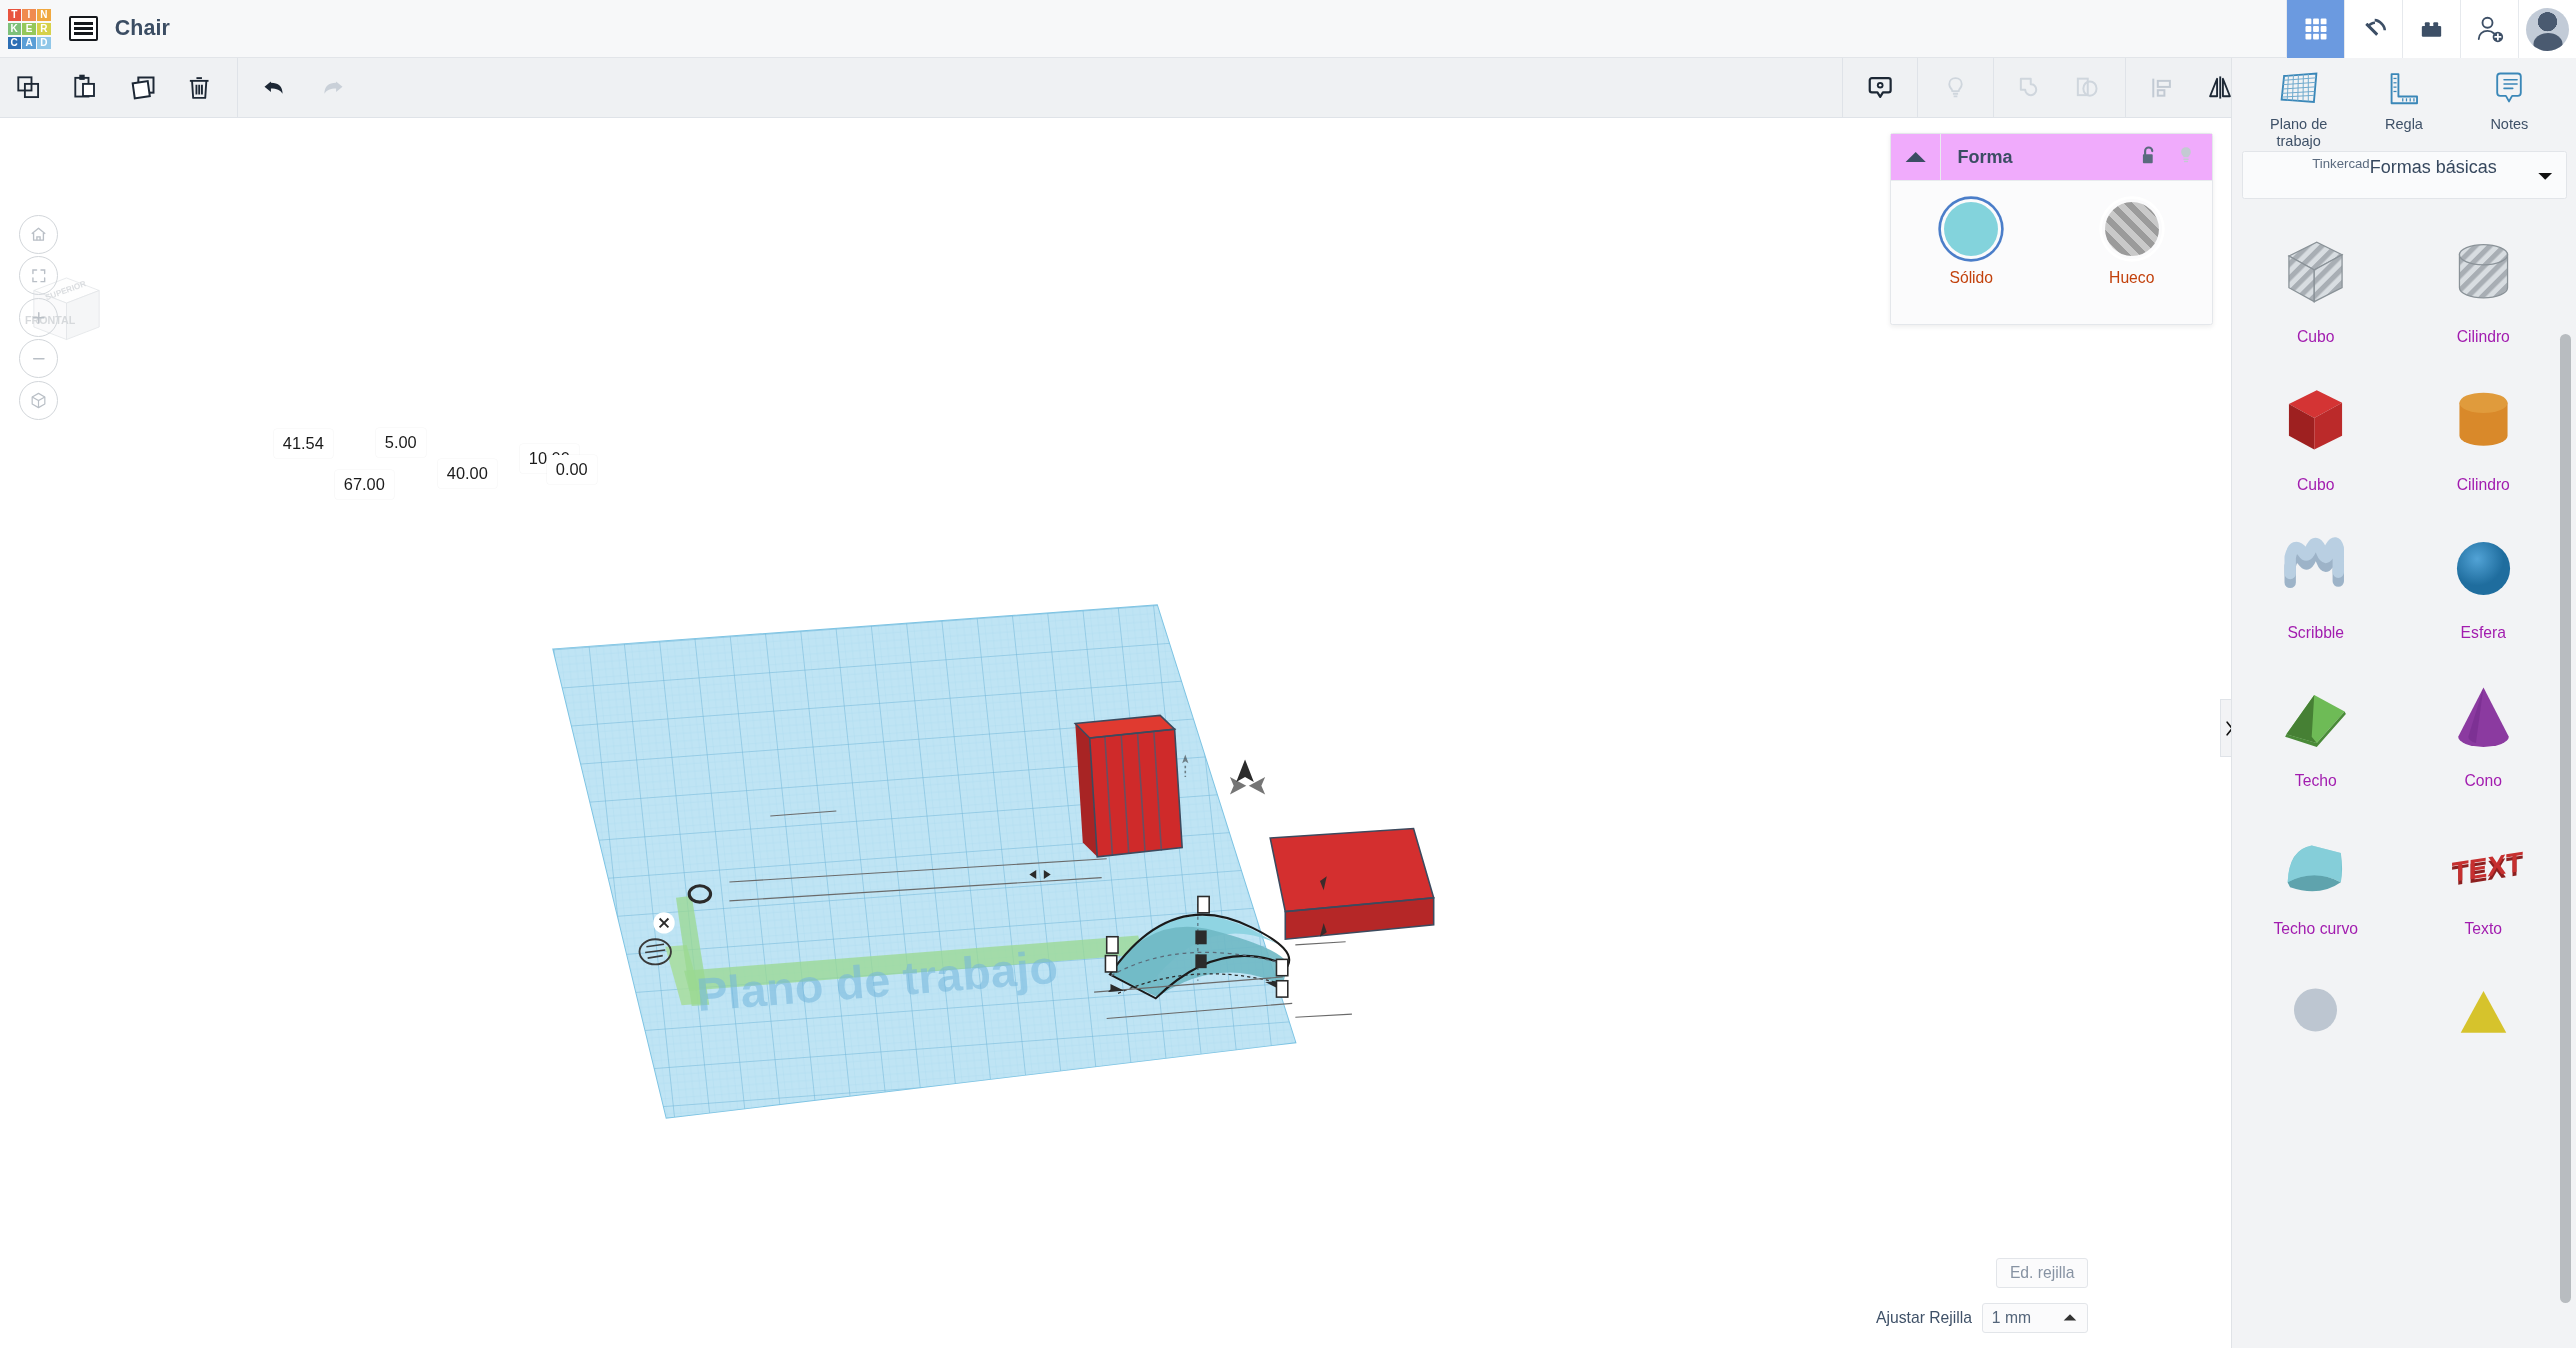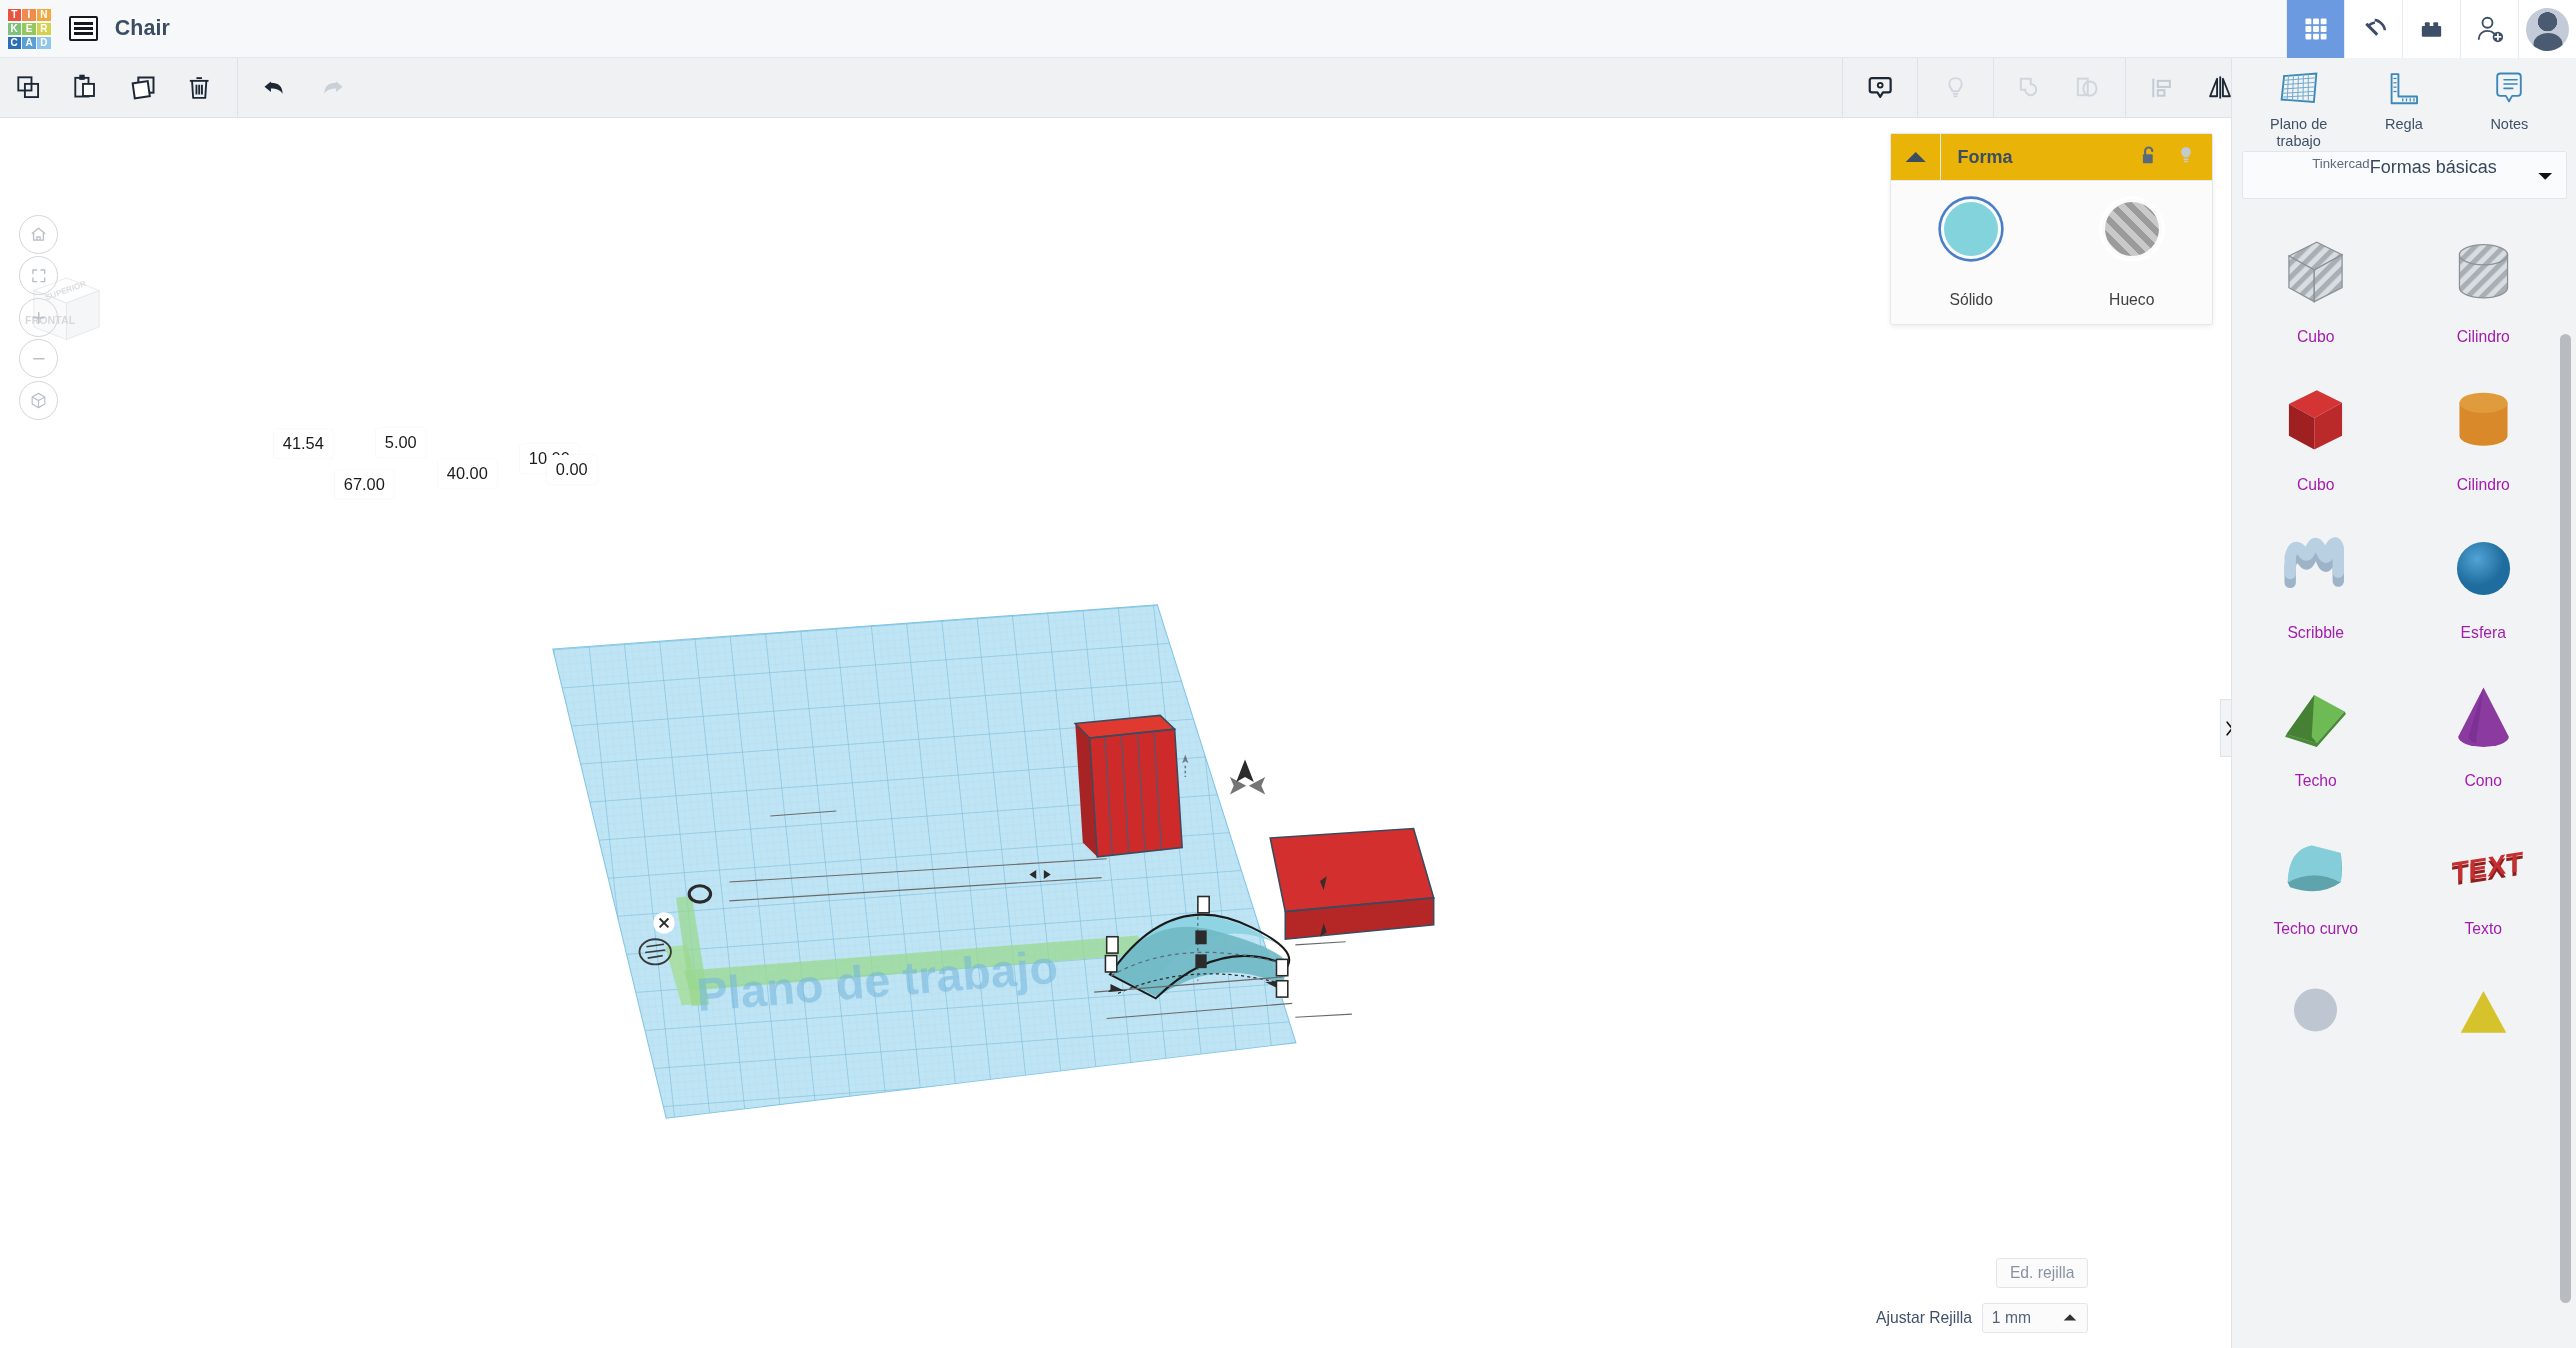--- a/index.html
+++ b/index.html
@@ -93,33 +93,33 @@
     padding: 5px 8.8px; font-size: 16.4px; color: #1b1b1b;
     box-shadow: 0 0 0 0.6px rgba(0,0,0,.04);
   }
 
   
   #forma-panel {
     position: absolute; left: 1890px; top: 133px; width: 323px; height: 192px;
     background: #fbfbfc; border: 0.6px solid #e4e7eb; border-radius: 2.5px;
     box-shadow: 0 1.3px 5px rgba(0,0,0,.07);
   }
-  #forma-head { height: 47px; background: #eab308; display: flex; align-items: center; border-bottom: 0.6px solid #e8ebee; }
+  #forma-head { height: 47px; background: #f0abfc; display: flex; align-items: center; border-bottom: 0.6px solid #e8ebee; }
   #forma-collapse { width: 50px; height: 47px; display:flex; align-items:center; justify-content:center; border-right:0.6px solid #e8ebee; }
   #forma-title { font-size: 18px; font-weight: bold; color: #3b4d63; padding-left: 16.4px; }
   #forma-head-icons { margin-left: auto; display:flex; gap: 16.4px; padding-right: 16.4px; align-items:center; }
   #forma-body { display: flex; gap: 0; padding: 21.4px 0 0 0; }
   .swatch-cell { width: 50%; display: flex; flex-direction: column; align-items: center; gap: 12.6px; }
   .swatch { width: 54px; height: 54px; border-radius: 50%; }
   .swatch.solid { background: #83d3dc; box-shadow: 0 0 0 3.1px #fbfbfc, 0 0 0 5.7px #4b7ec9; }
   .swatch.hole {
     background: repeating-linear-gradient(45deg, #9b9b9b 0 6.3px, #c9c9c9 6.3px 12.6px);
     box-shadow: 0 0 0 3.1px #fbfbfc, 0 0 0 5.7px #ffffff;
   }
-  .swatch-label { font-size: 15.7px; color: #404040; margin-top: 22px; }
+  .swatch-label { font-size: 15.7px; color: #c2410c; }
 
   
   #sidebar {
     position: absolute; left: 2231px; top: 58px; width: 345px; height: 1291px;
     background: #f2f3f5; border-left: 0.6px solid #e0e3e7;
   }
   #sidebar-tools {
     display: flex; padding: 12.6px 14px 5px 14px; gap: 0; height: 93px; overflow: hidden;
   }
   .side-tool { flex: 1; display: flex; flex-direction: column; align-items: center; gap: 7.5px; }

